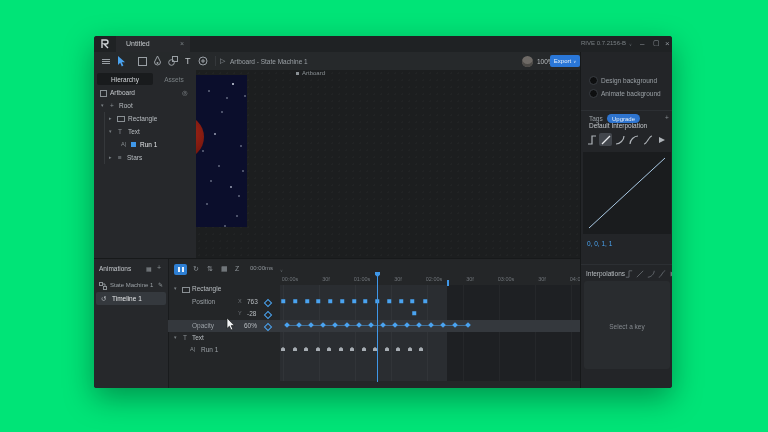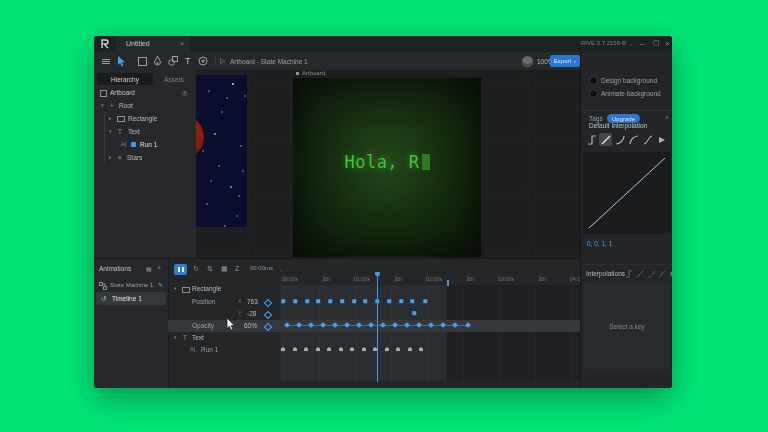--- a/index.html
+++ b/index.html
@@ -232,23 +232,20 @@
         <div class="star" style="left: 46px; top: 95px; opacity: 0.4;"></div>
         <div class="star" style="left: 36px; top: 8px; opacity: 0.9;"></div>
         <div class="star" style="left: 6px; top: 75px; opacity: 0.4;"></div>
         <div class="star" style="left: 28px; top: 150px; opacity: 0.4;"></div>
         <div class="star" style="left: 42px; top: 120px; opacity: 0.4;"></div>
         <div class="star" style="left: 12px; top: 15px; opacity: 0.4;"></div>
       </div>
     <div id="artboard-label">
       <i></i>
       <span>Artboard</span>
-    </div>
-    <div id="artboard">
-      <div id="holatext"><span>Hola, R</span><span id="typecursor"></span></div>
     </div>
   </div>
 
   <div id="rightpanel">
     <div class="swatch" style="left:8px;top:24px"></div>
     <span class="insp-label nowrap" style="left:20px;top:25px">Design background</span>
     <div class="swatch" style="left:8px;top:37px"></div>
     <span class="insp-label nowrap" style="left:20px;top:38px">Animate background</span>
 
     <span class="insp-label" style="left:8px;top:63px">Tags</span>

